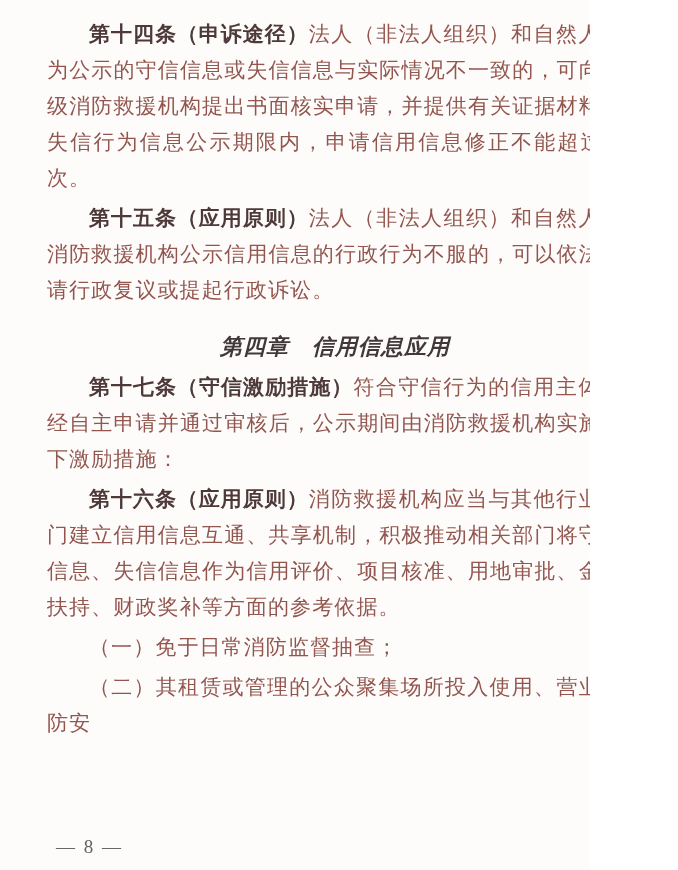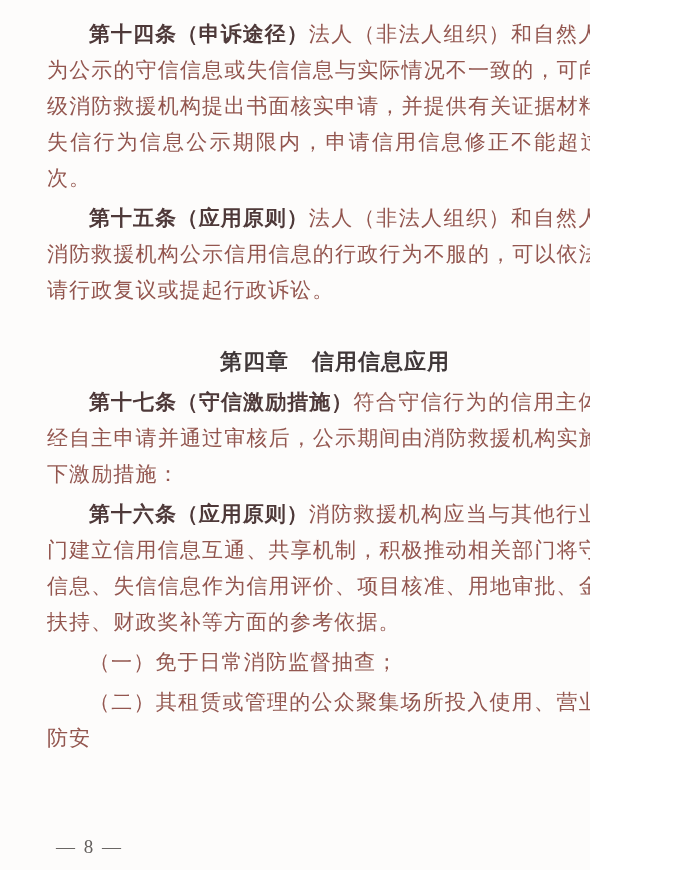--- a/index.html
+++ b/index.html
@@ -34,30 +34,31 @@
     text-align: justify;
     text-indent: 2em;
   }
   .para .lead {
     font-family: "Liberation Sans", sans-serif;
     font-weight: bold;
     color: var(--lead-text);
     letter-spacing: 0.6px;
   }
   .chapter {
-    margin: 36px 0 0 0;
+    margin: 21px 0 0 0;
     padding: 0;
     font-size: 22px;
     line-height: 36px;
     font-family: "Liberation Sans", sans-serif;
     font-weight: bold;
     color: var(--heading-text);
     text-align: center;
     letter-spacing: 1px;
     margin-bottom: 4px;
+    font-style: italic;
   }
   .footer {
     position: absolute;
     left: 56px;
     top: 836px;
     font-size: 19px;
     line-height: 22px;
     color: var(--footer-text);
     letter-spacing: 2px;
     font-family: "Liberation Serif", serif;

